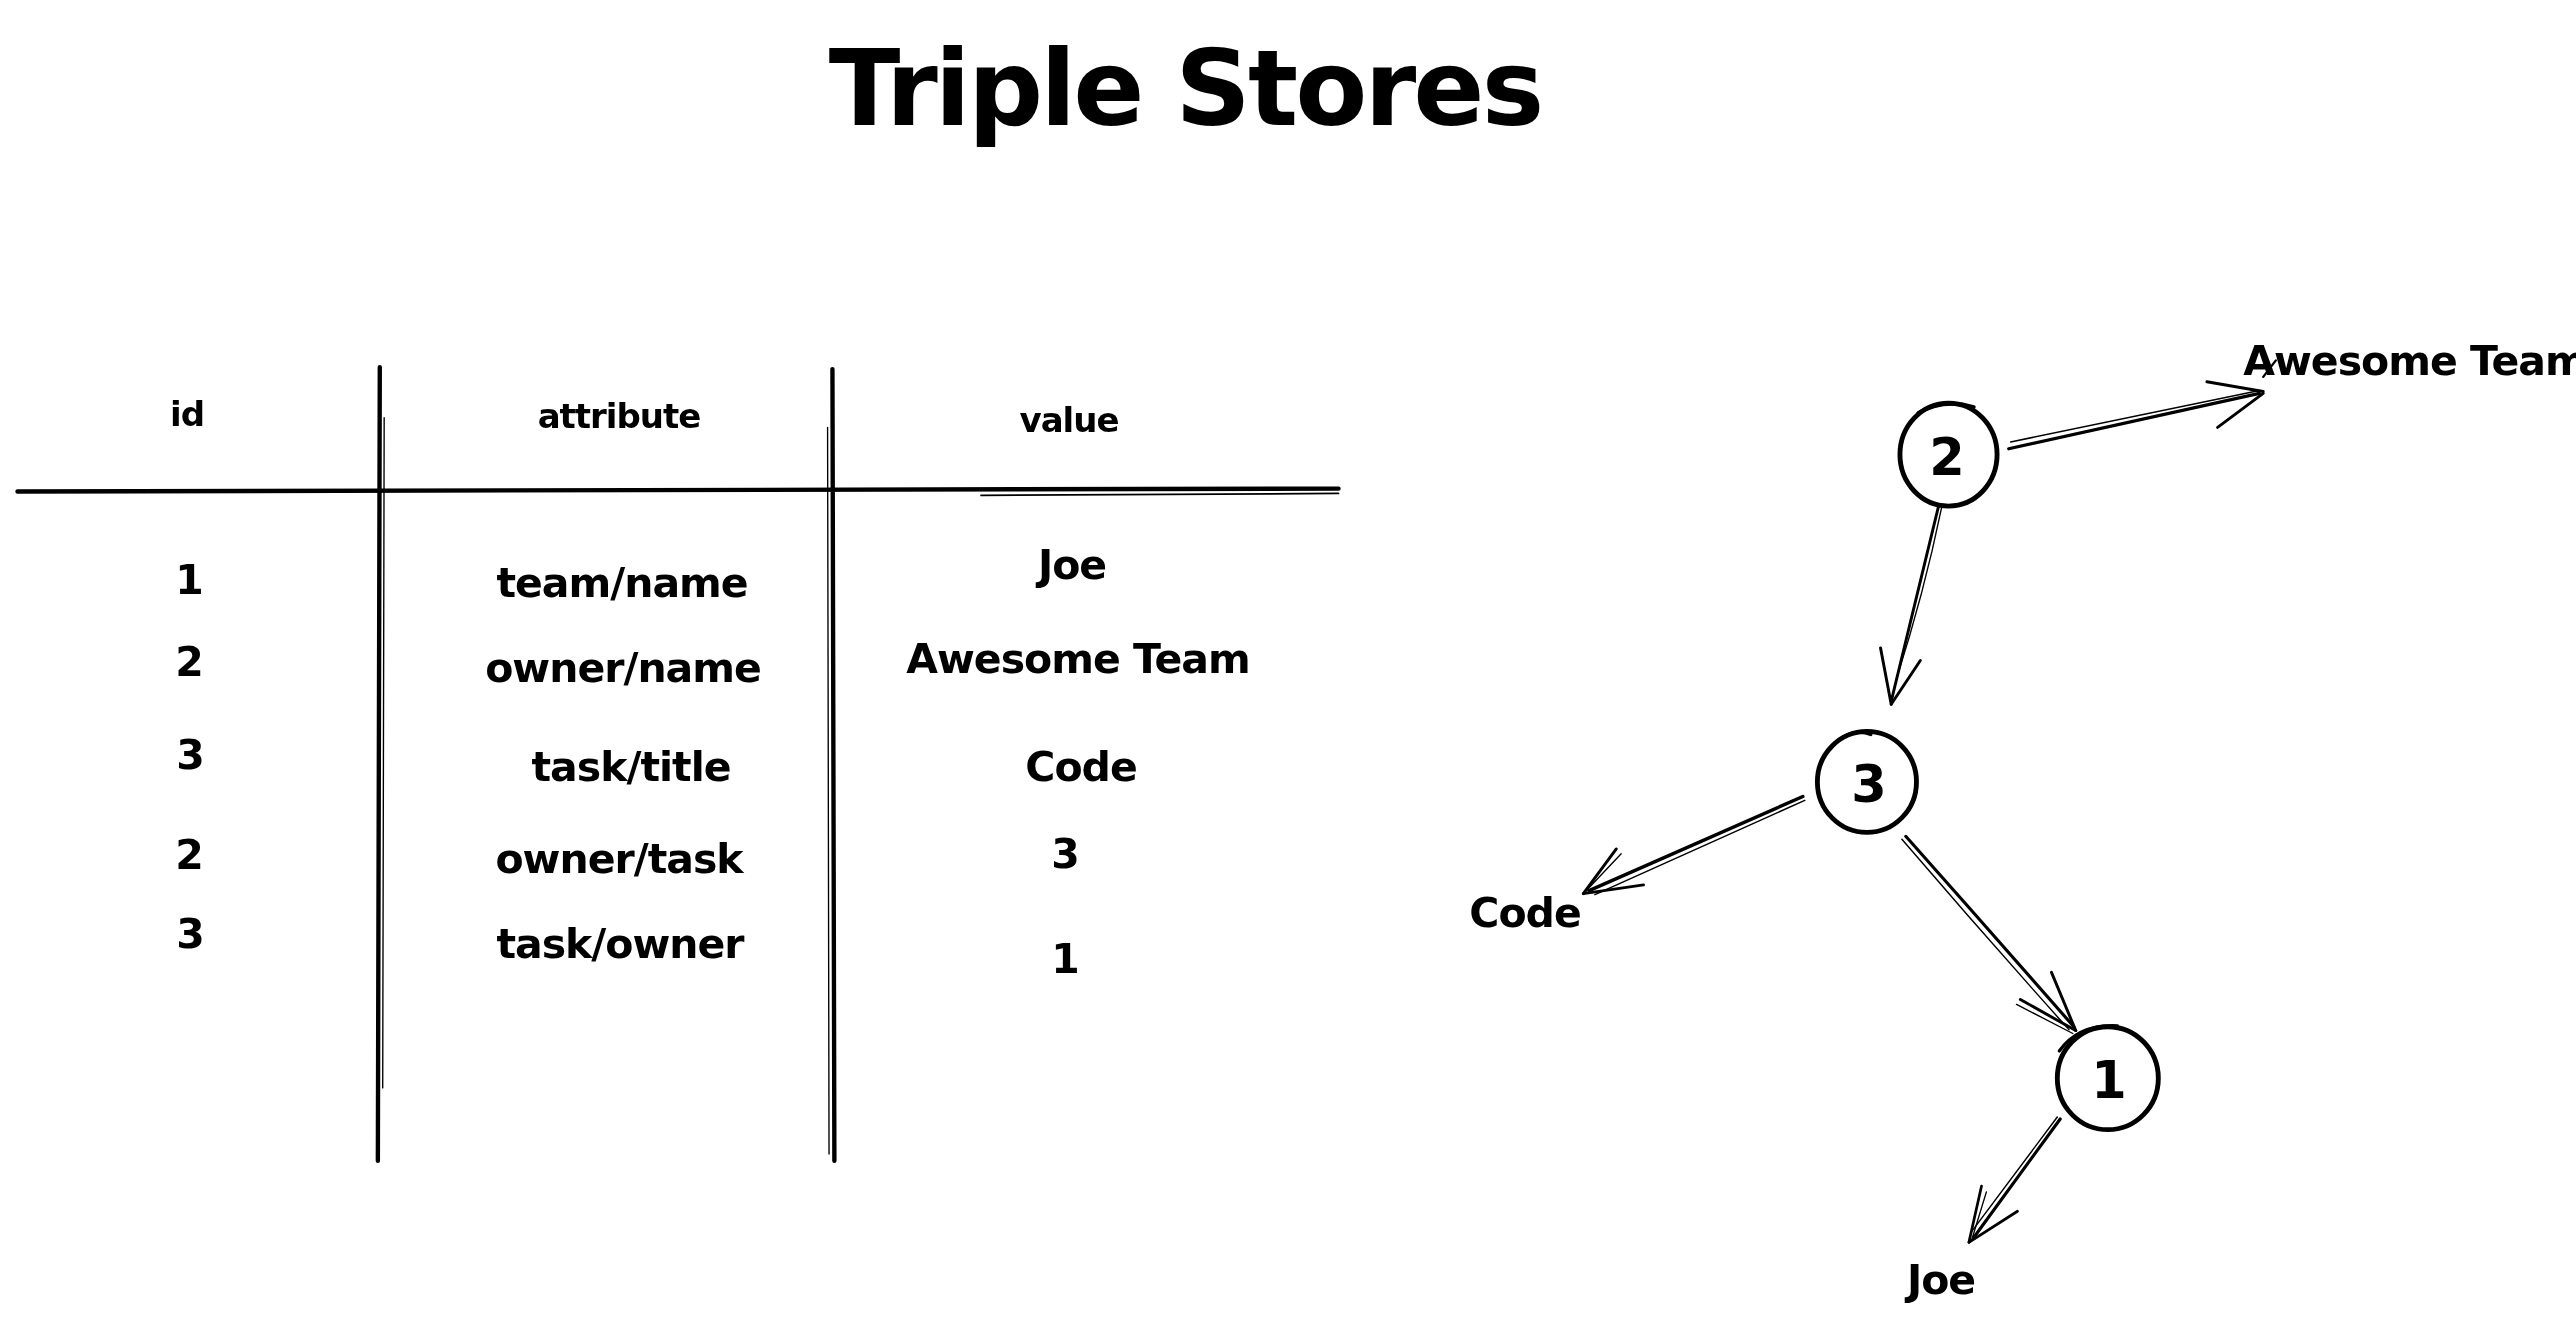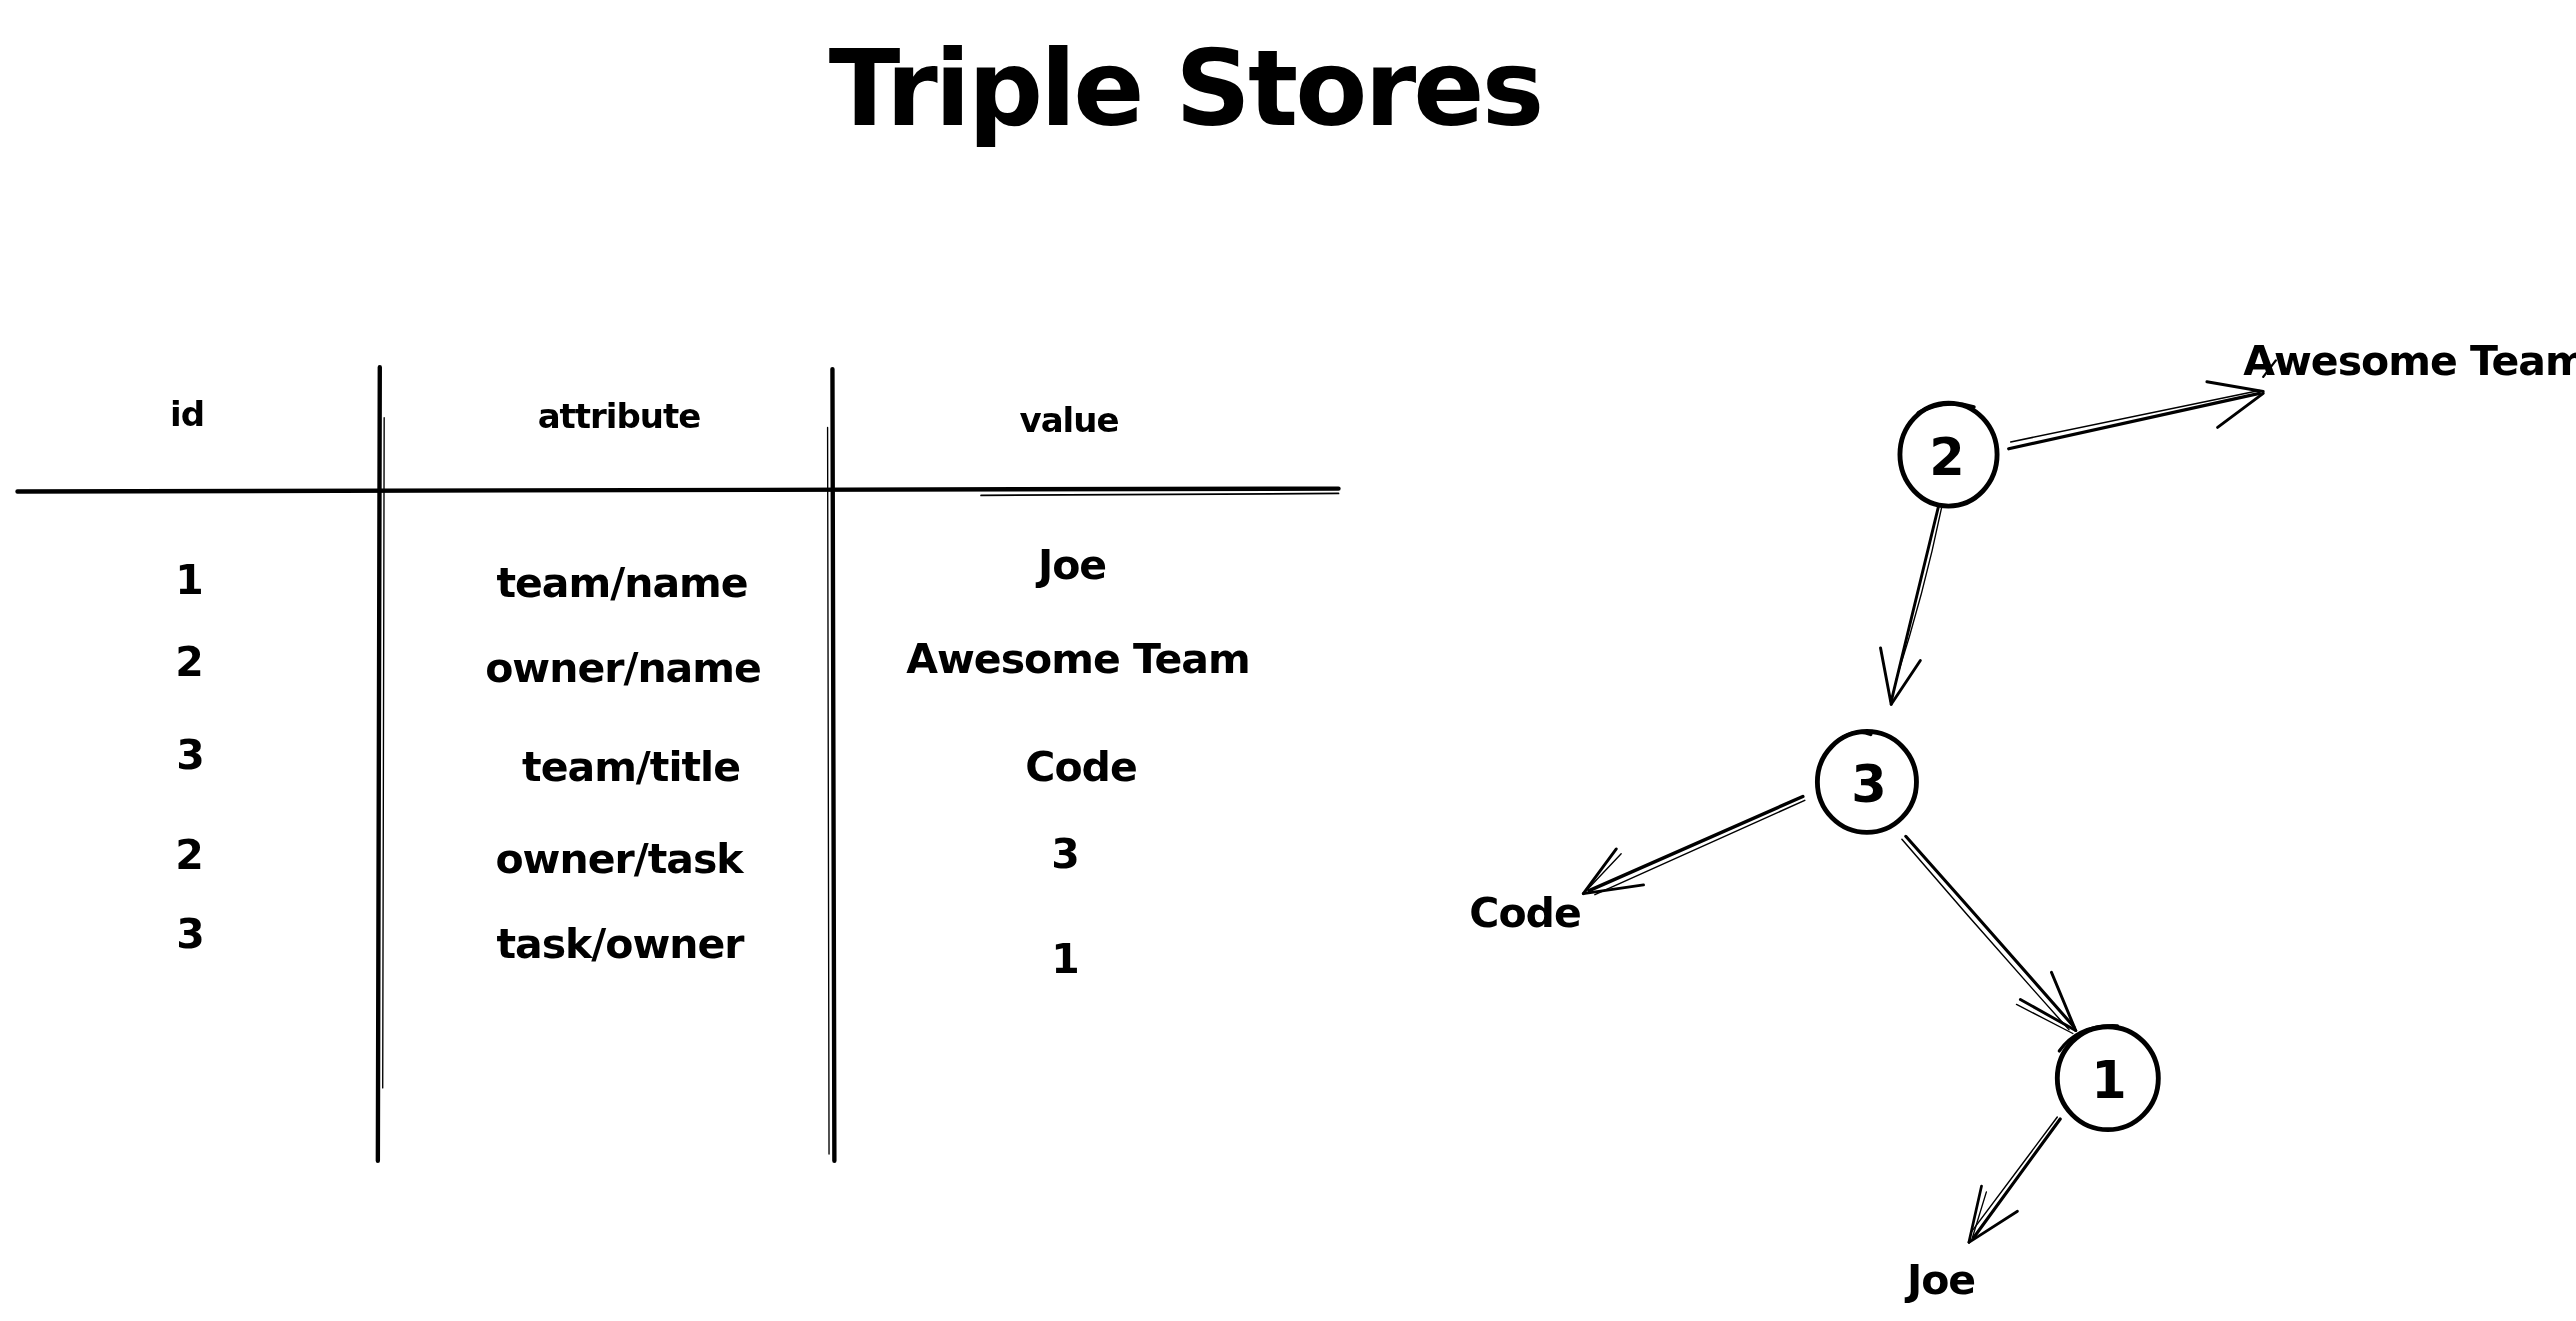--- a/index.html
+++ b/index.html
@@ -135,21 +135,21 @@
 
   <div class="txt cell" style="left:189px;  top:580px;">1</div>
   <div class="txt cell" style="left:622px;  top:583px;">team/name</div>
   <div class="txt cell" style="left:1072px; top:565px;">Joe</div>
 
   <div class="txt cell" style="left:189px;  top:662px;">2</div>
   <div class="txt cell" style="left:623px;  top:668px;">owner/name</div>
   <div class="txt cell" style="left:1078px; top:659px;">Awesome Team</div>
 
   <div class="txt cell" style="left:190px;  top:755px;">3</div>
-  <div class="txt cell" style="left:631px;  top:767px;">team/title</div>
+  <div class="txt cell" style="left:631px;  top:767px;">task/title</div>
   <div class="txt cell" style="left:1081px; top:767px;">Code</div>
 
   <div class="txt cell" style="left:189px;  top:855px;">2</div>
   <div class="txt cell" style="left:619px;  top:859px;">owner/task</div>
   <div class="txt cell" style="left:1065px; top:854px;">3</div>
 
   <div class="txt cell" style="left:190px;  top:934px;">3</div>
   <div class="txt cell" style="left:620px;  top:944px;">task/owner</div>
   <div class="txt cell" style="left:1065px; top:959px;">1</div>
 

